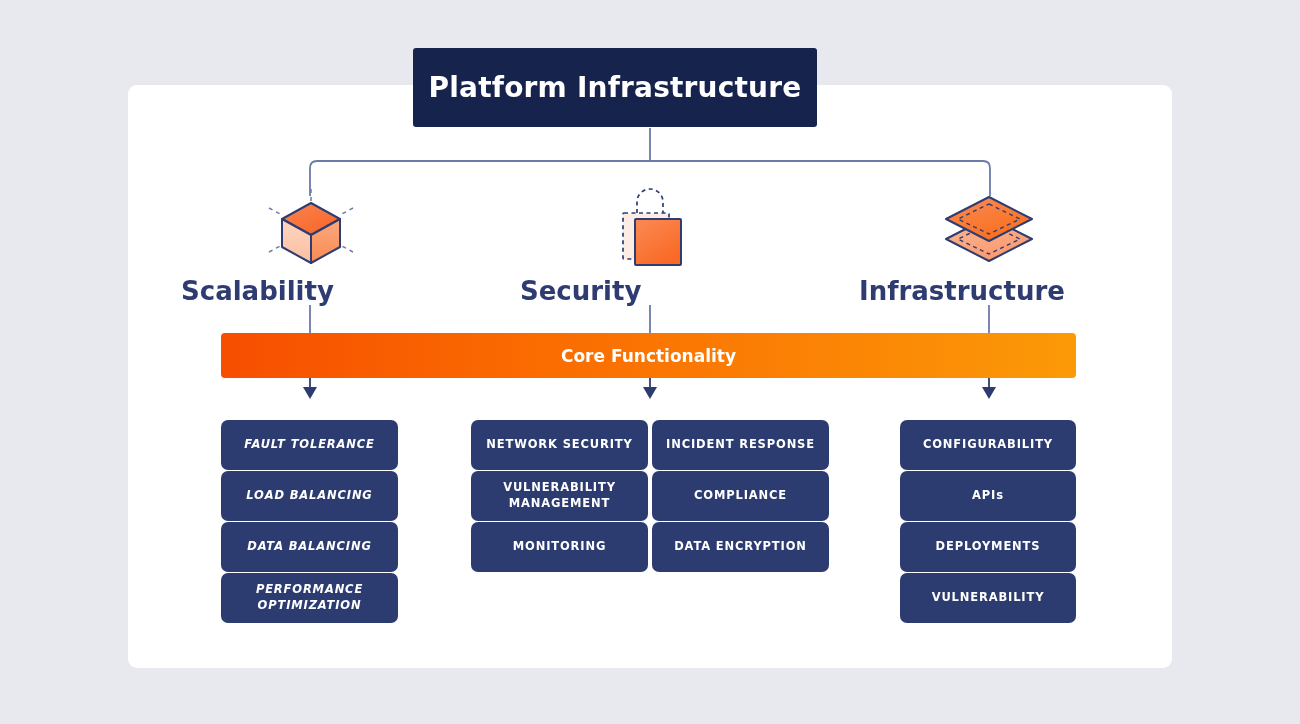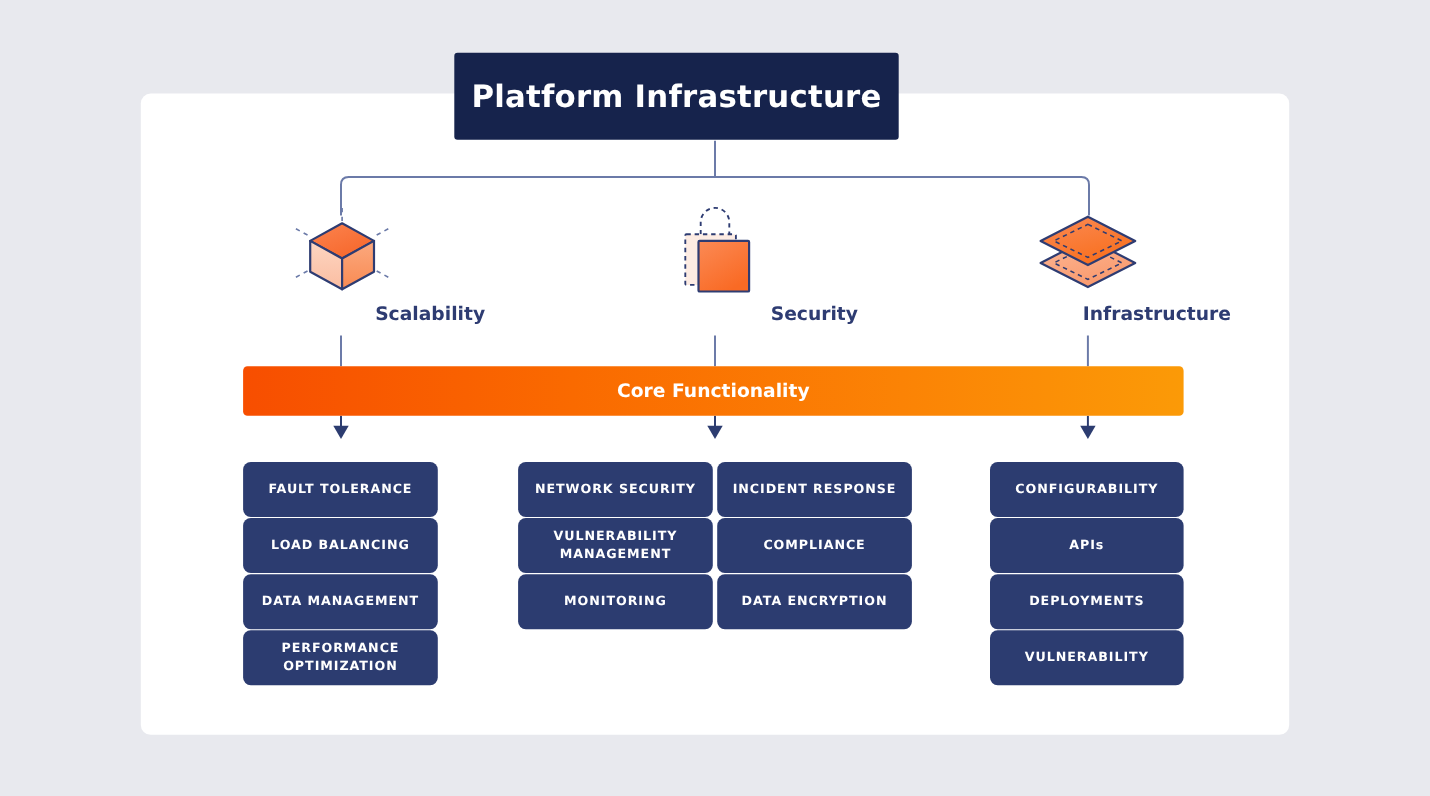--- a/index.html
+++ b/index.html
@@ -67,23 +67,23 @@
     z-index: 4;
   }
   .icon-scal { left: 246px; top: 186px; }
   .icon-sec  { left: 585px; top: 186px; }
   .icon-ext  { left: 924px; top: 186px; }
 
   
   .cat-head {
     position: absolute;
     width: 260px;
-    text-align: right;
+    text-align: left;
     color: #2e3c72;
-    font-size: 17px;
+    font-size: 26px;
     font-weight: bold;
     z-index: 4;
   }
   .cat-scal { left: 181px; top: 276px; }
   .cat-sec  { left: 520px; top: 276px; }
   .cat-ext  { left: 859px; top: 276px; }
 
   
   .core-bar {
     position: absolute;
@@ -102,21 +102,21 @@
     color: #ffffff;
     font-size: 17px;
     font-weight: bold;
   }
 
   
   .col {
     position: absolute;
     z-index: 4;
   }
-  .col-scal { left: 221px; top: 420px; width: 177px; }
+  .col-scal { left: 221px; top: 420px; width: 177px; font-style: italic; }
   .col-sec1 { left: 471px; top: 420px; width: 177px; }
   .col-sec2 { left: 652px; top: 420px; width: 177px; }
   .col-ext  { left: 900px; top: 420px; width: 176px; }
 
   .leaf {
     width: 100%;
     height: 50px;
     margin-bottom: 1px;
     background: #2c3c70;
     border-radius: 7px;
@@ -250,21 +250,21 @@
           <span>FAULT TOLERANCE</span>
         </div>
       </div>
       <div class="leaf">
         <div>
           <span>LOAD BALANCING</span>
         </div>
       </div>
       <div class="leaf">
         <div>
-          <span>DATA MANAGEMENT</span>
+          <span>DATA BALANCING</span>
         </div>
       </div>
       <div class="leaf">
         <div>
           <span>PERFORMANCE</span>
           <span>OPTIMIZATION</span>
         </div>
       </div>
     </div>
   <div class="col col-sec1">

